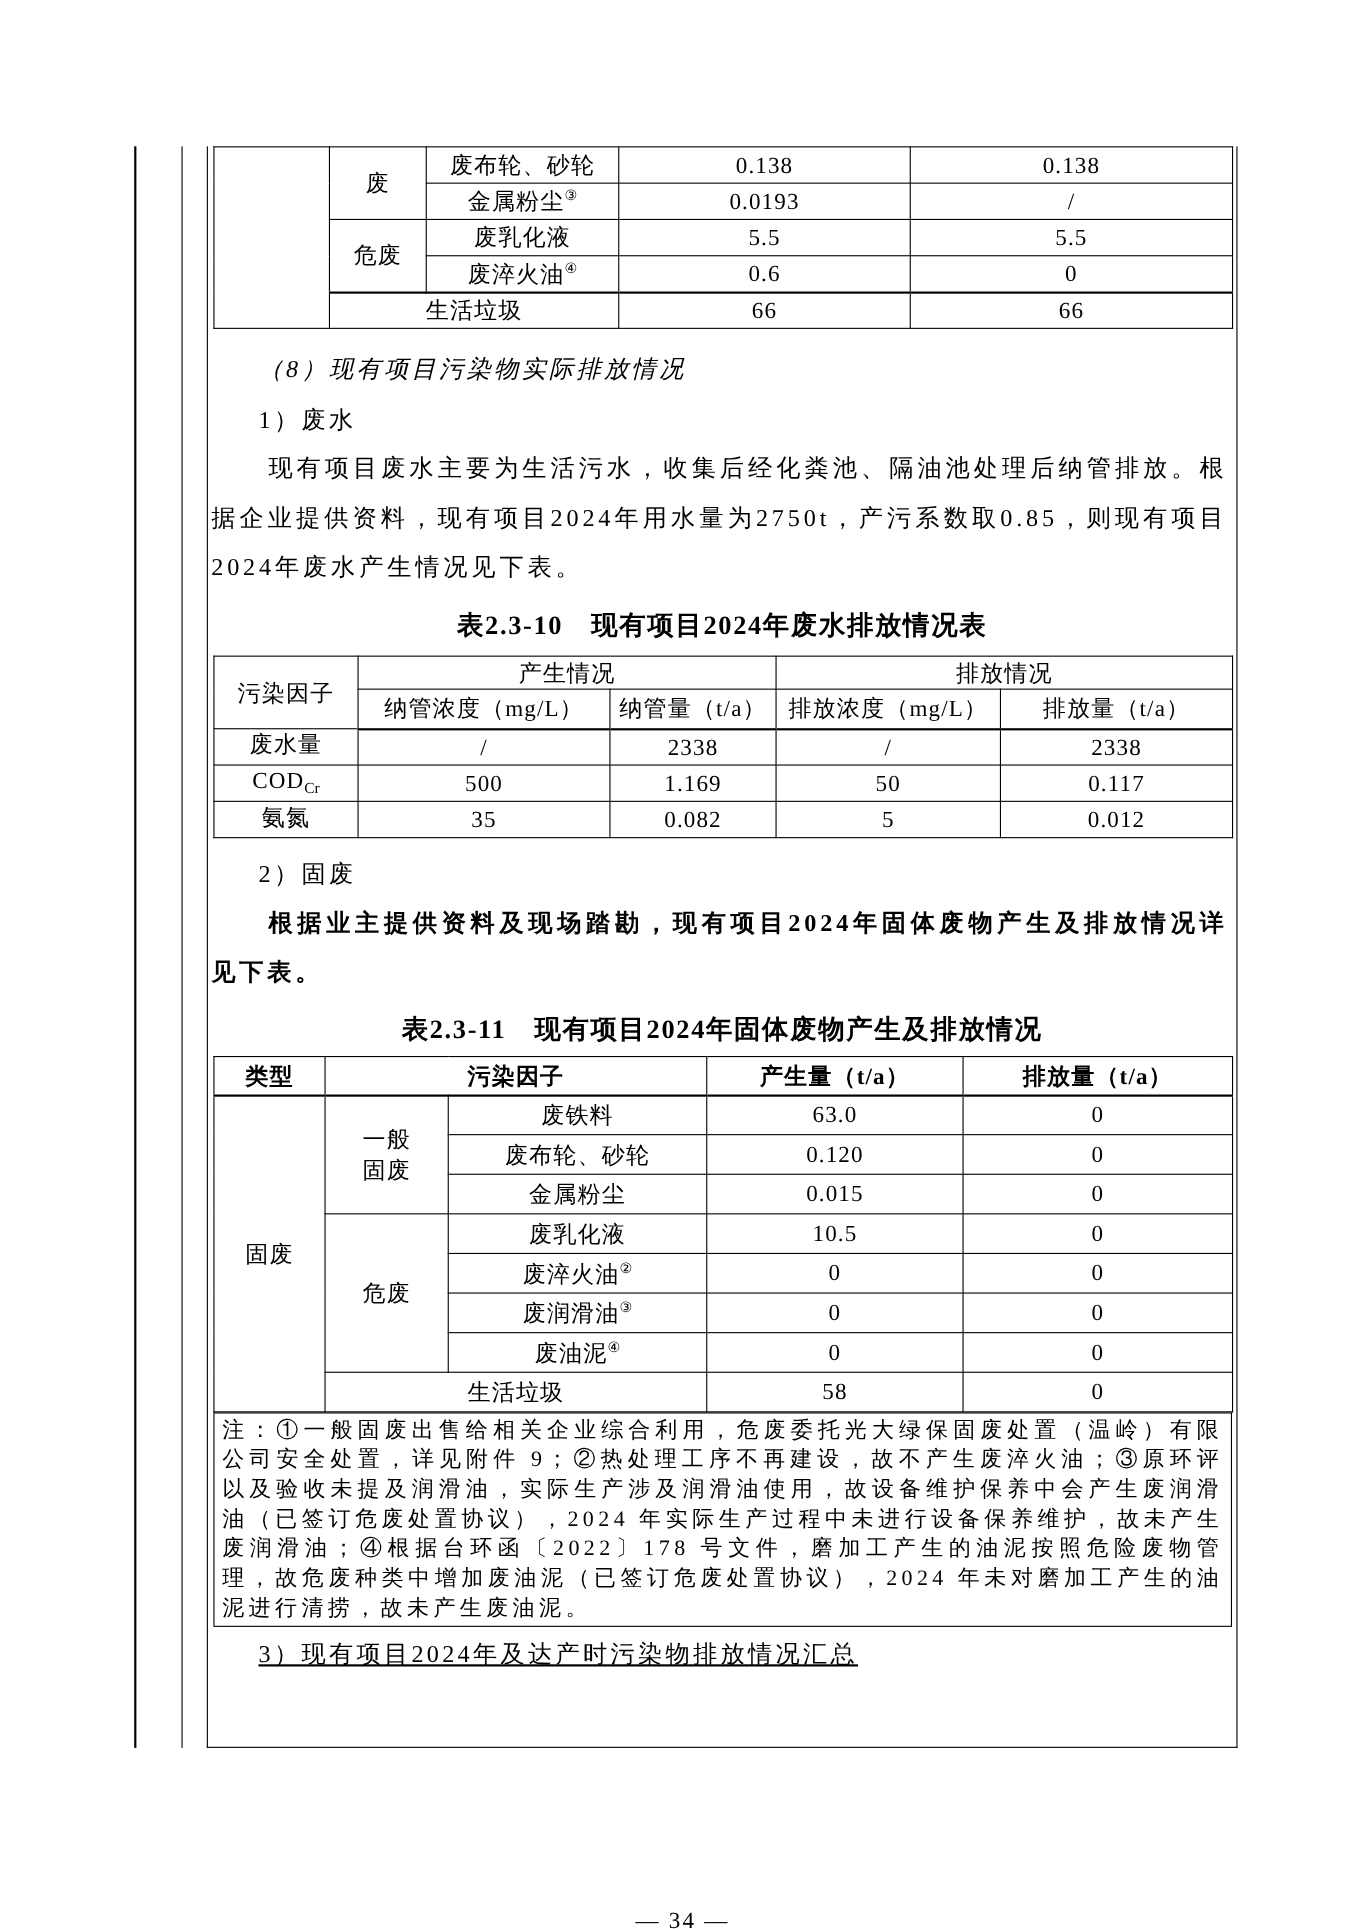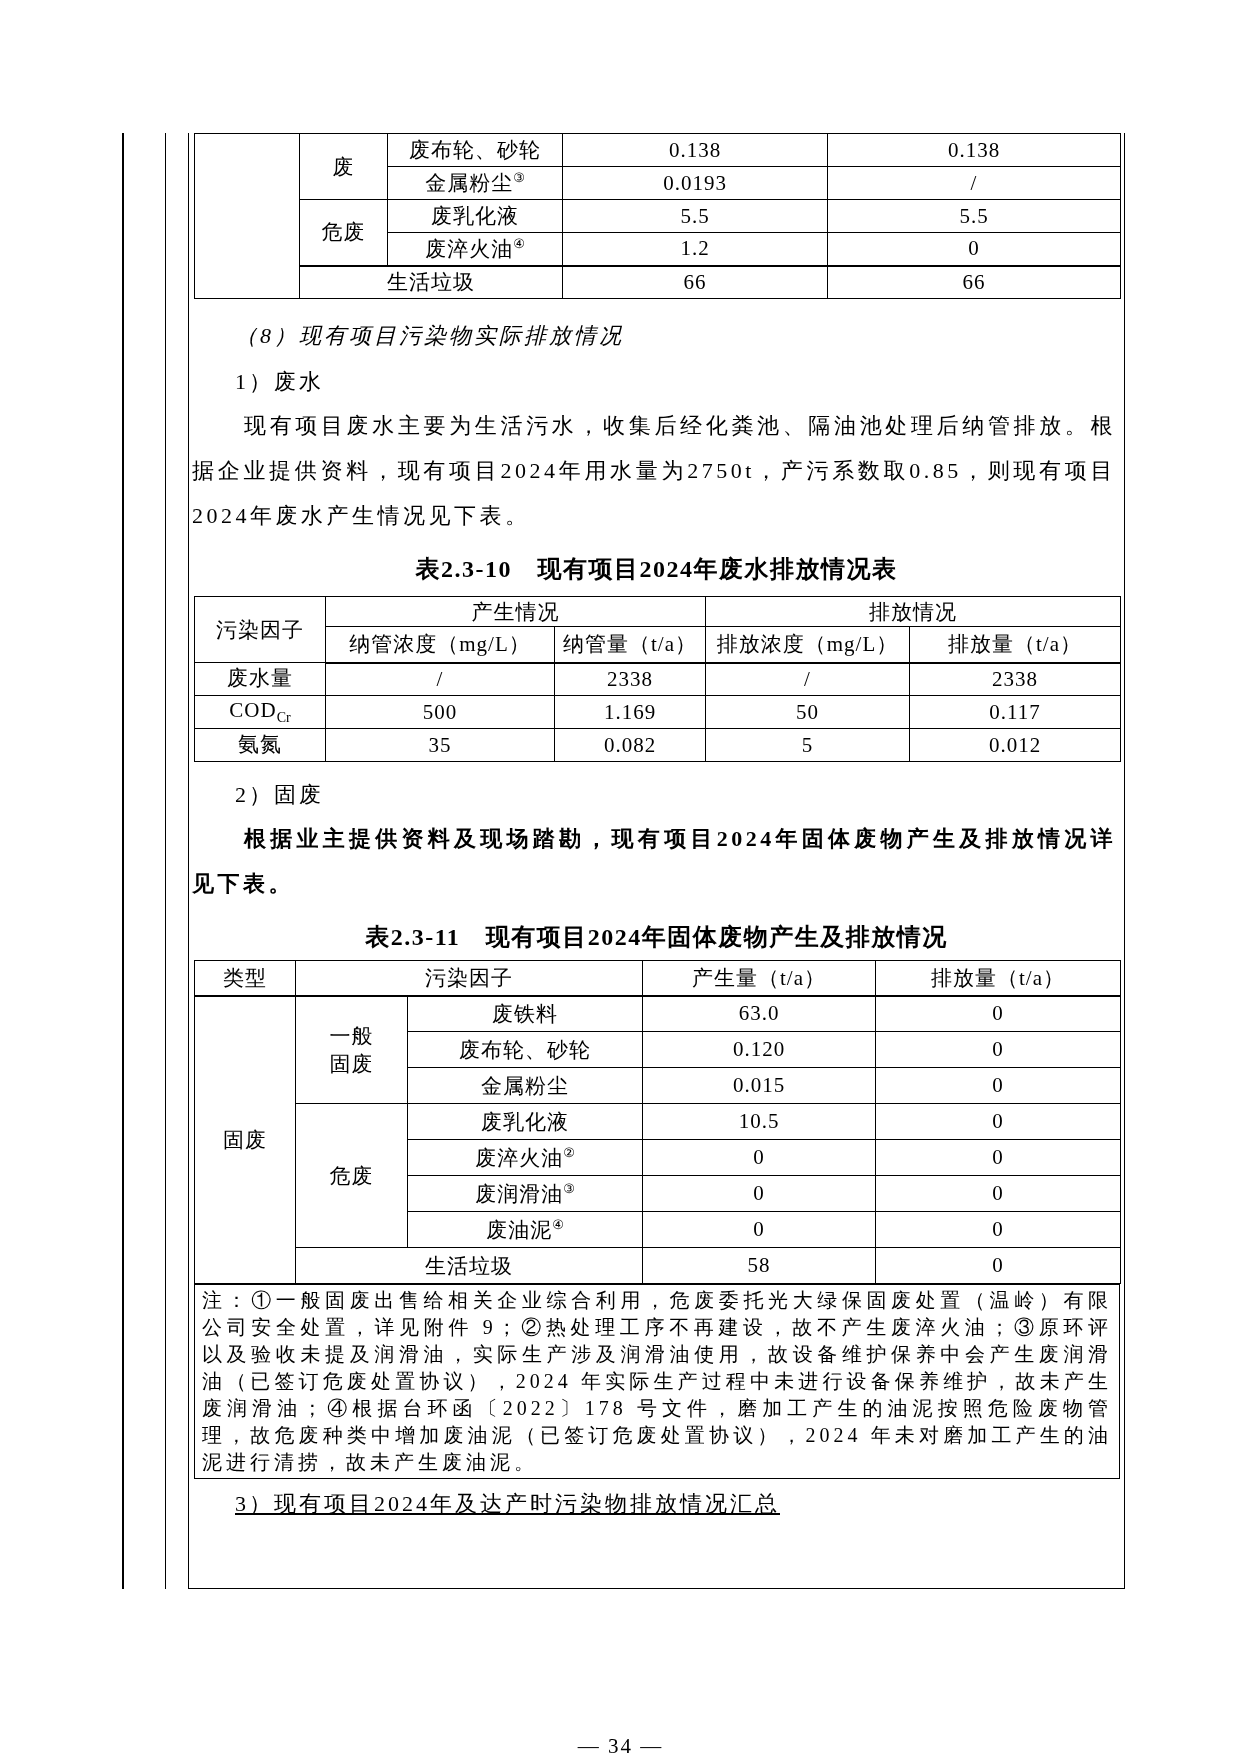--- a/index.html
+++ b/index.html
@@ -54,21 +54,21 @@
   .tt11 { margin-top:16px; }
 
   .t10 { margin-top:12px; }
   .t10 tr.gh { height:30px; }
   .t10 tr.ch { height:36px; }
   .t10 tr.ch td { border-bottom-width:2px; }
   .t10 tr.dr { height:33px; }
 
   .t11 { margin-top:8px; }
   .t11 tr.hd { height:35px; }
-  .t11 tr.hd td { border-bottom-width:2px; }
+  .t11 tr.hd td { border-bottom-width:2px;font-weight:bold; }
   .t11 tr.dr { height:36px; }
 
   .page-number {
     position:absolute; left:0; top:1734px; width:1241px;
     text-align:center; font-size:21px; letter-spacing:2px;
   }
 </style>
 </head>
 <body>
 
@@ -99,21 +99,21 @@
       <td>/</td>
     </tr>
     <tr>
       <td rowspan="2"><span>危废</span></td>
       <td><span>废乳化液</span><sup></sup></td>
       <td>5.5</td>
       <td>5.5</td>
     </tr>
     <tr>
       <td><span>废淬火油</span><sup>④</sup></td>
-      <td>1.2</td>
+      <td>0.6</td>
       <td>0</td>
     </tr>
     <tr class="last">
       <td colspan="2">生活垃圾</td>
       <td>66</td>
       <td>66</td>
     </tr>
   </tbody>
     </table>
 

